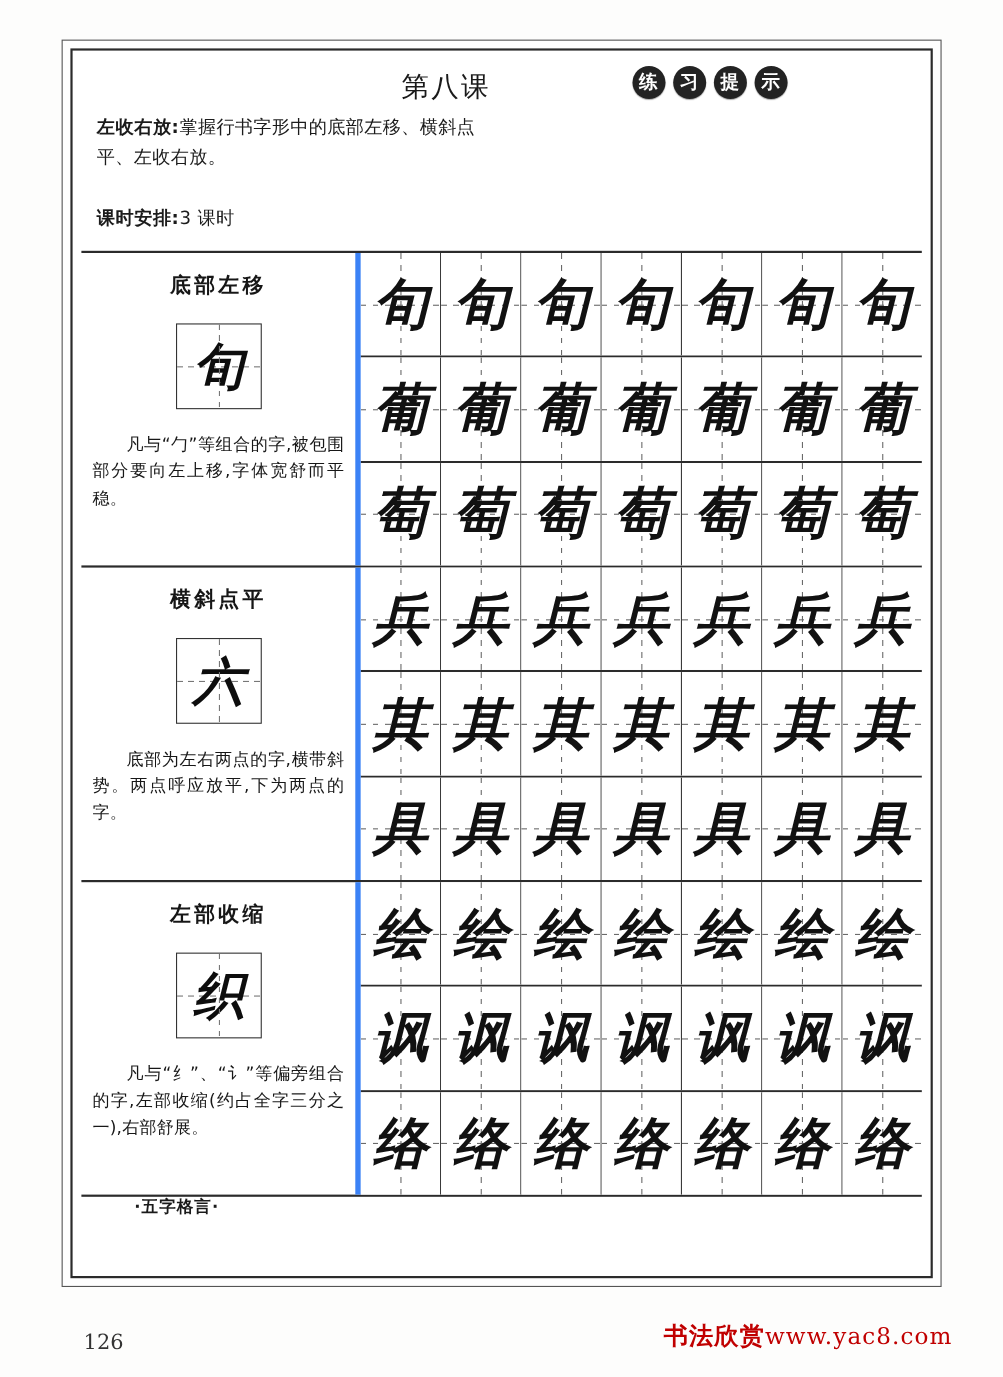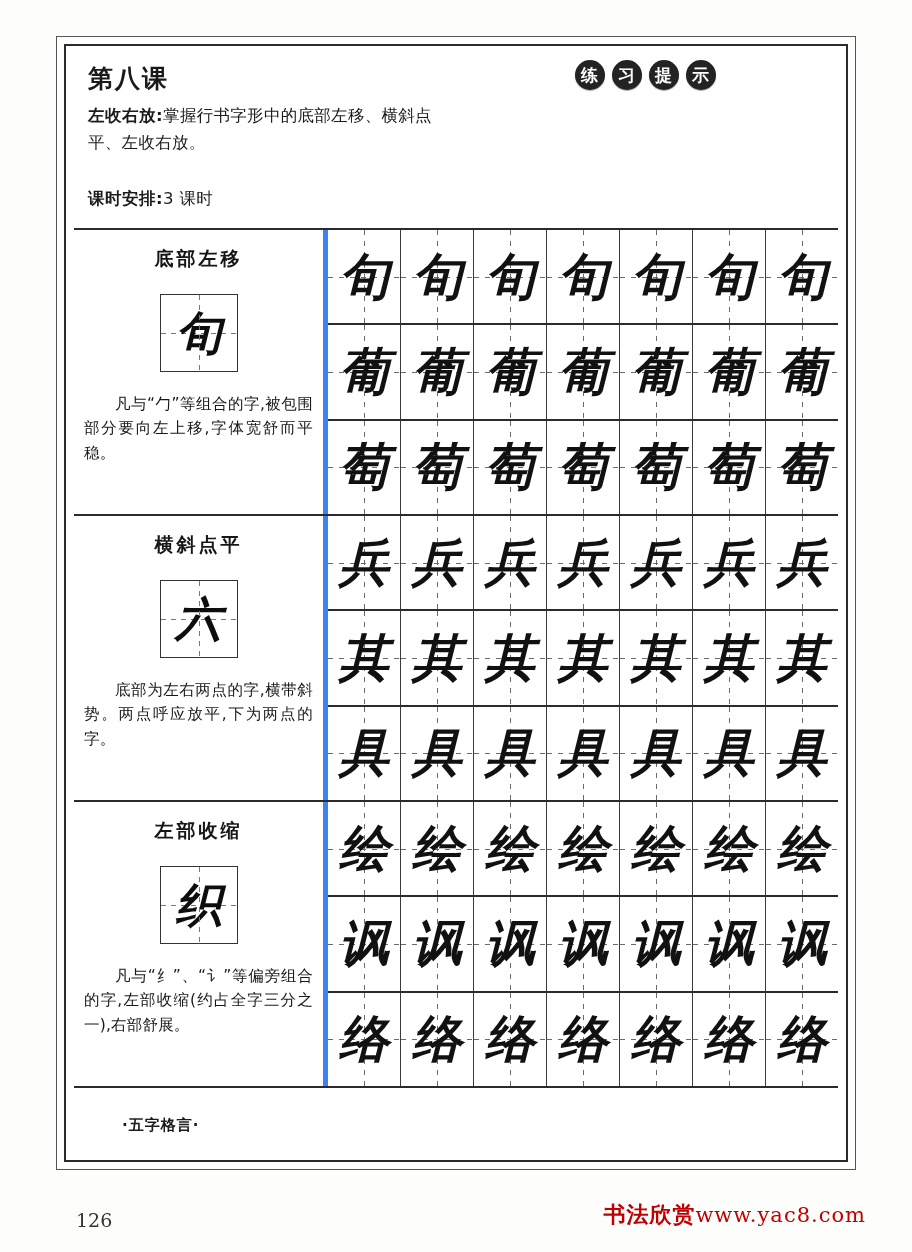--- a/index.html
+++ b/index.html
@@ -53,23 +53,23 @@
     padding: 4px 10px 0 14px;
     position: relative;
   }
   #header-right {
     width: 50%;
     padding: 2px 10px 0 6px;
     position: relative;
   }
 
   #lesson-title {
-    text-align: left;
+    text-align: right;
     font-size: 25px;
-    font-weight: bold;
+    font-weight: normal;
     letter-spacing: 2px;
     color: #1a1a1a;
     margin: 4px 0 8px 0;
     font-family: "DejaVu Sans", "Liberation Sans", sans-serif;
   }
 
   .req-block { font-size: 16.5px; line-height: 1.62; color: #1b1b1b; }
   .req-label { font-weight: bold; letter-spacing: 0.5px; }
   .req-body  { letter-spacing: 0.3px; }
   #teaching-req { margin-bottom: 30px; }
@@ -223,21 +223,20 @@
     font-weight: bold;
     font-style: italic;
     color: #111111;
     line-height: 1;
     z-index: 2;
   }
 
   
   #motto {
     display: flex;
-    align-items: center;
     height: 74px;
     padding: 0 6px;
   }
   #motto-label {
     font-size: 15px;
     font-weight: bold;
     letter-spacing: 1px;
     color: #1a1a1a;
     white-space: nowrap;
     padding: 0 18px 0 42px;

